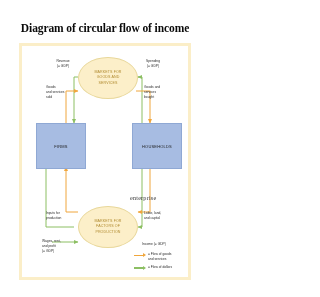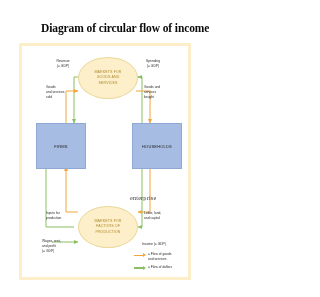--- a/index.html
+++ b/index.html
@@ -13,27 +13,26 @@
     font-family: "Liberation Sans", sans-serif;
     overflow: hidden;
     position: relative;
   }
 
   #page-title {
     position: absolute;
     left: 0;
     top: 22px;
     width: 210px;
-    text-align: left;
+    text-align: center;
     font-family: "Liberation Serif", serif;
     font-weight: bold;
     font-size: 11.5px;
     color: #0a0a0a;
     letter-spacing: -0.1px;
-    padding-left: 41px;
   }
 
   #diagram-frame {
     position: absolute;
     left: 19px;
     top: 43px;
     width: 172px;
     height: 237px;
     border: 3px solid #fbeec8;
     background: #ffffff;

